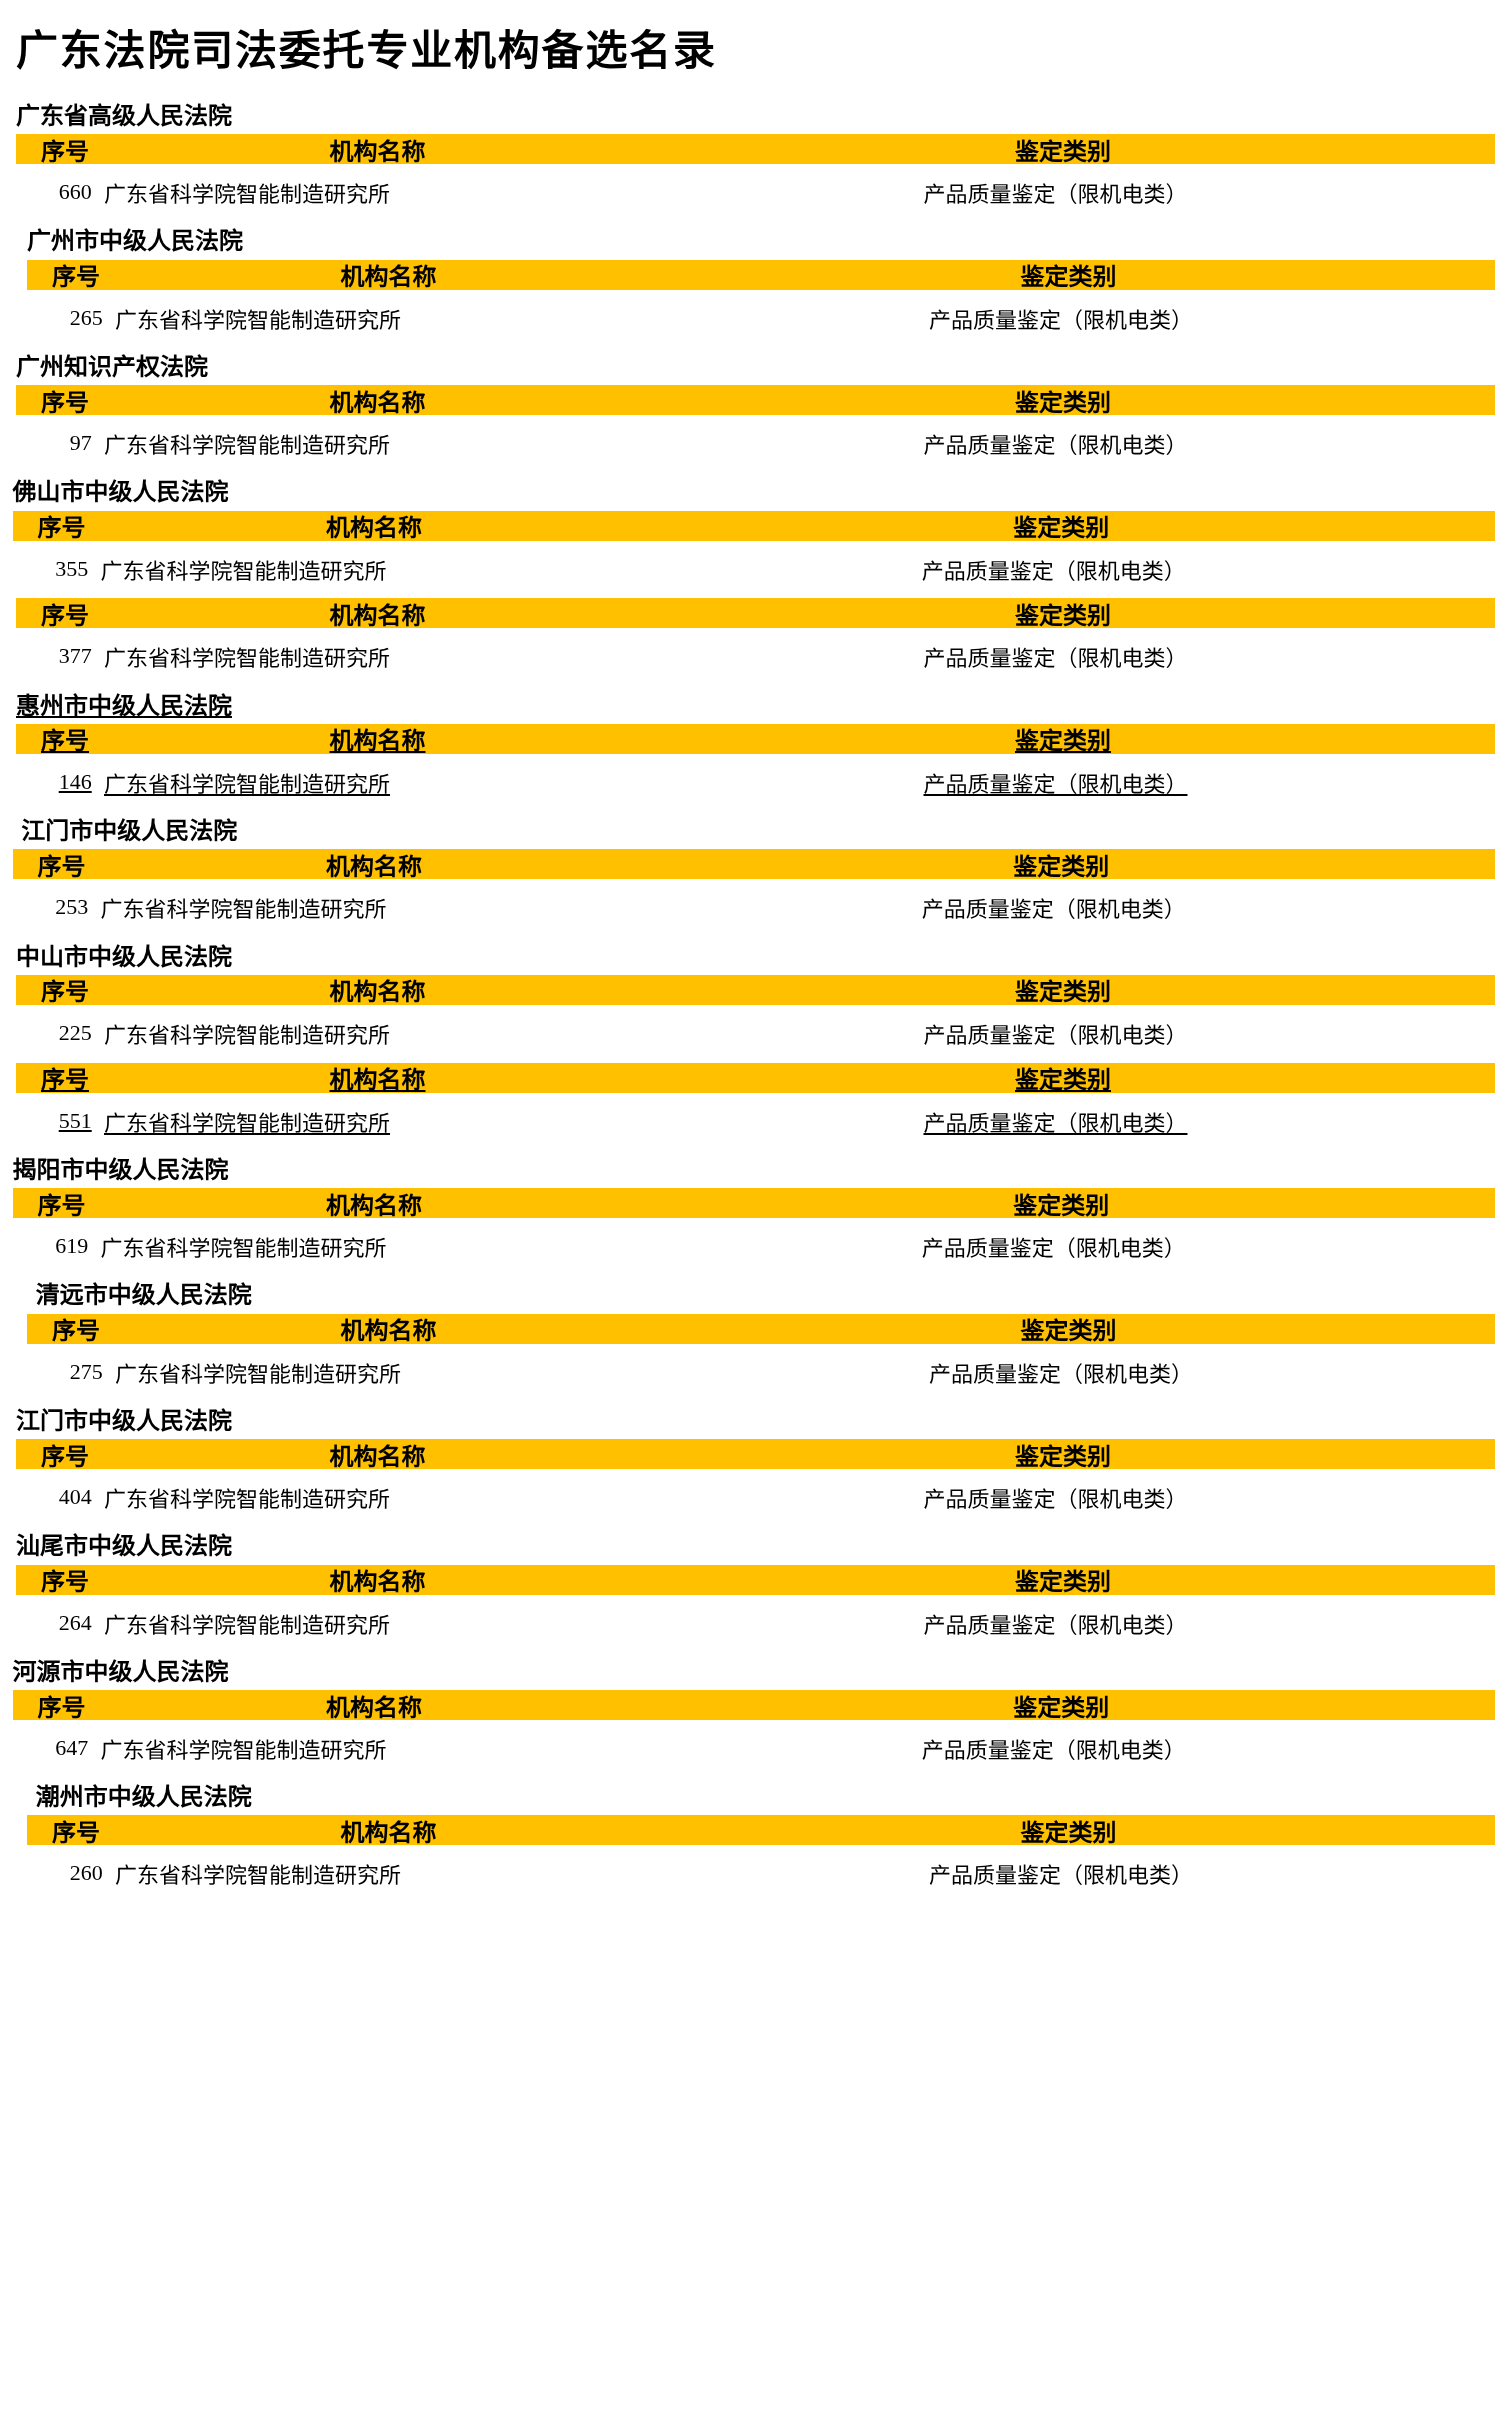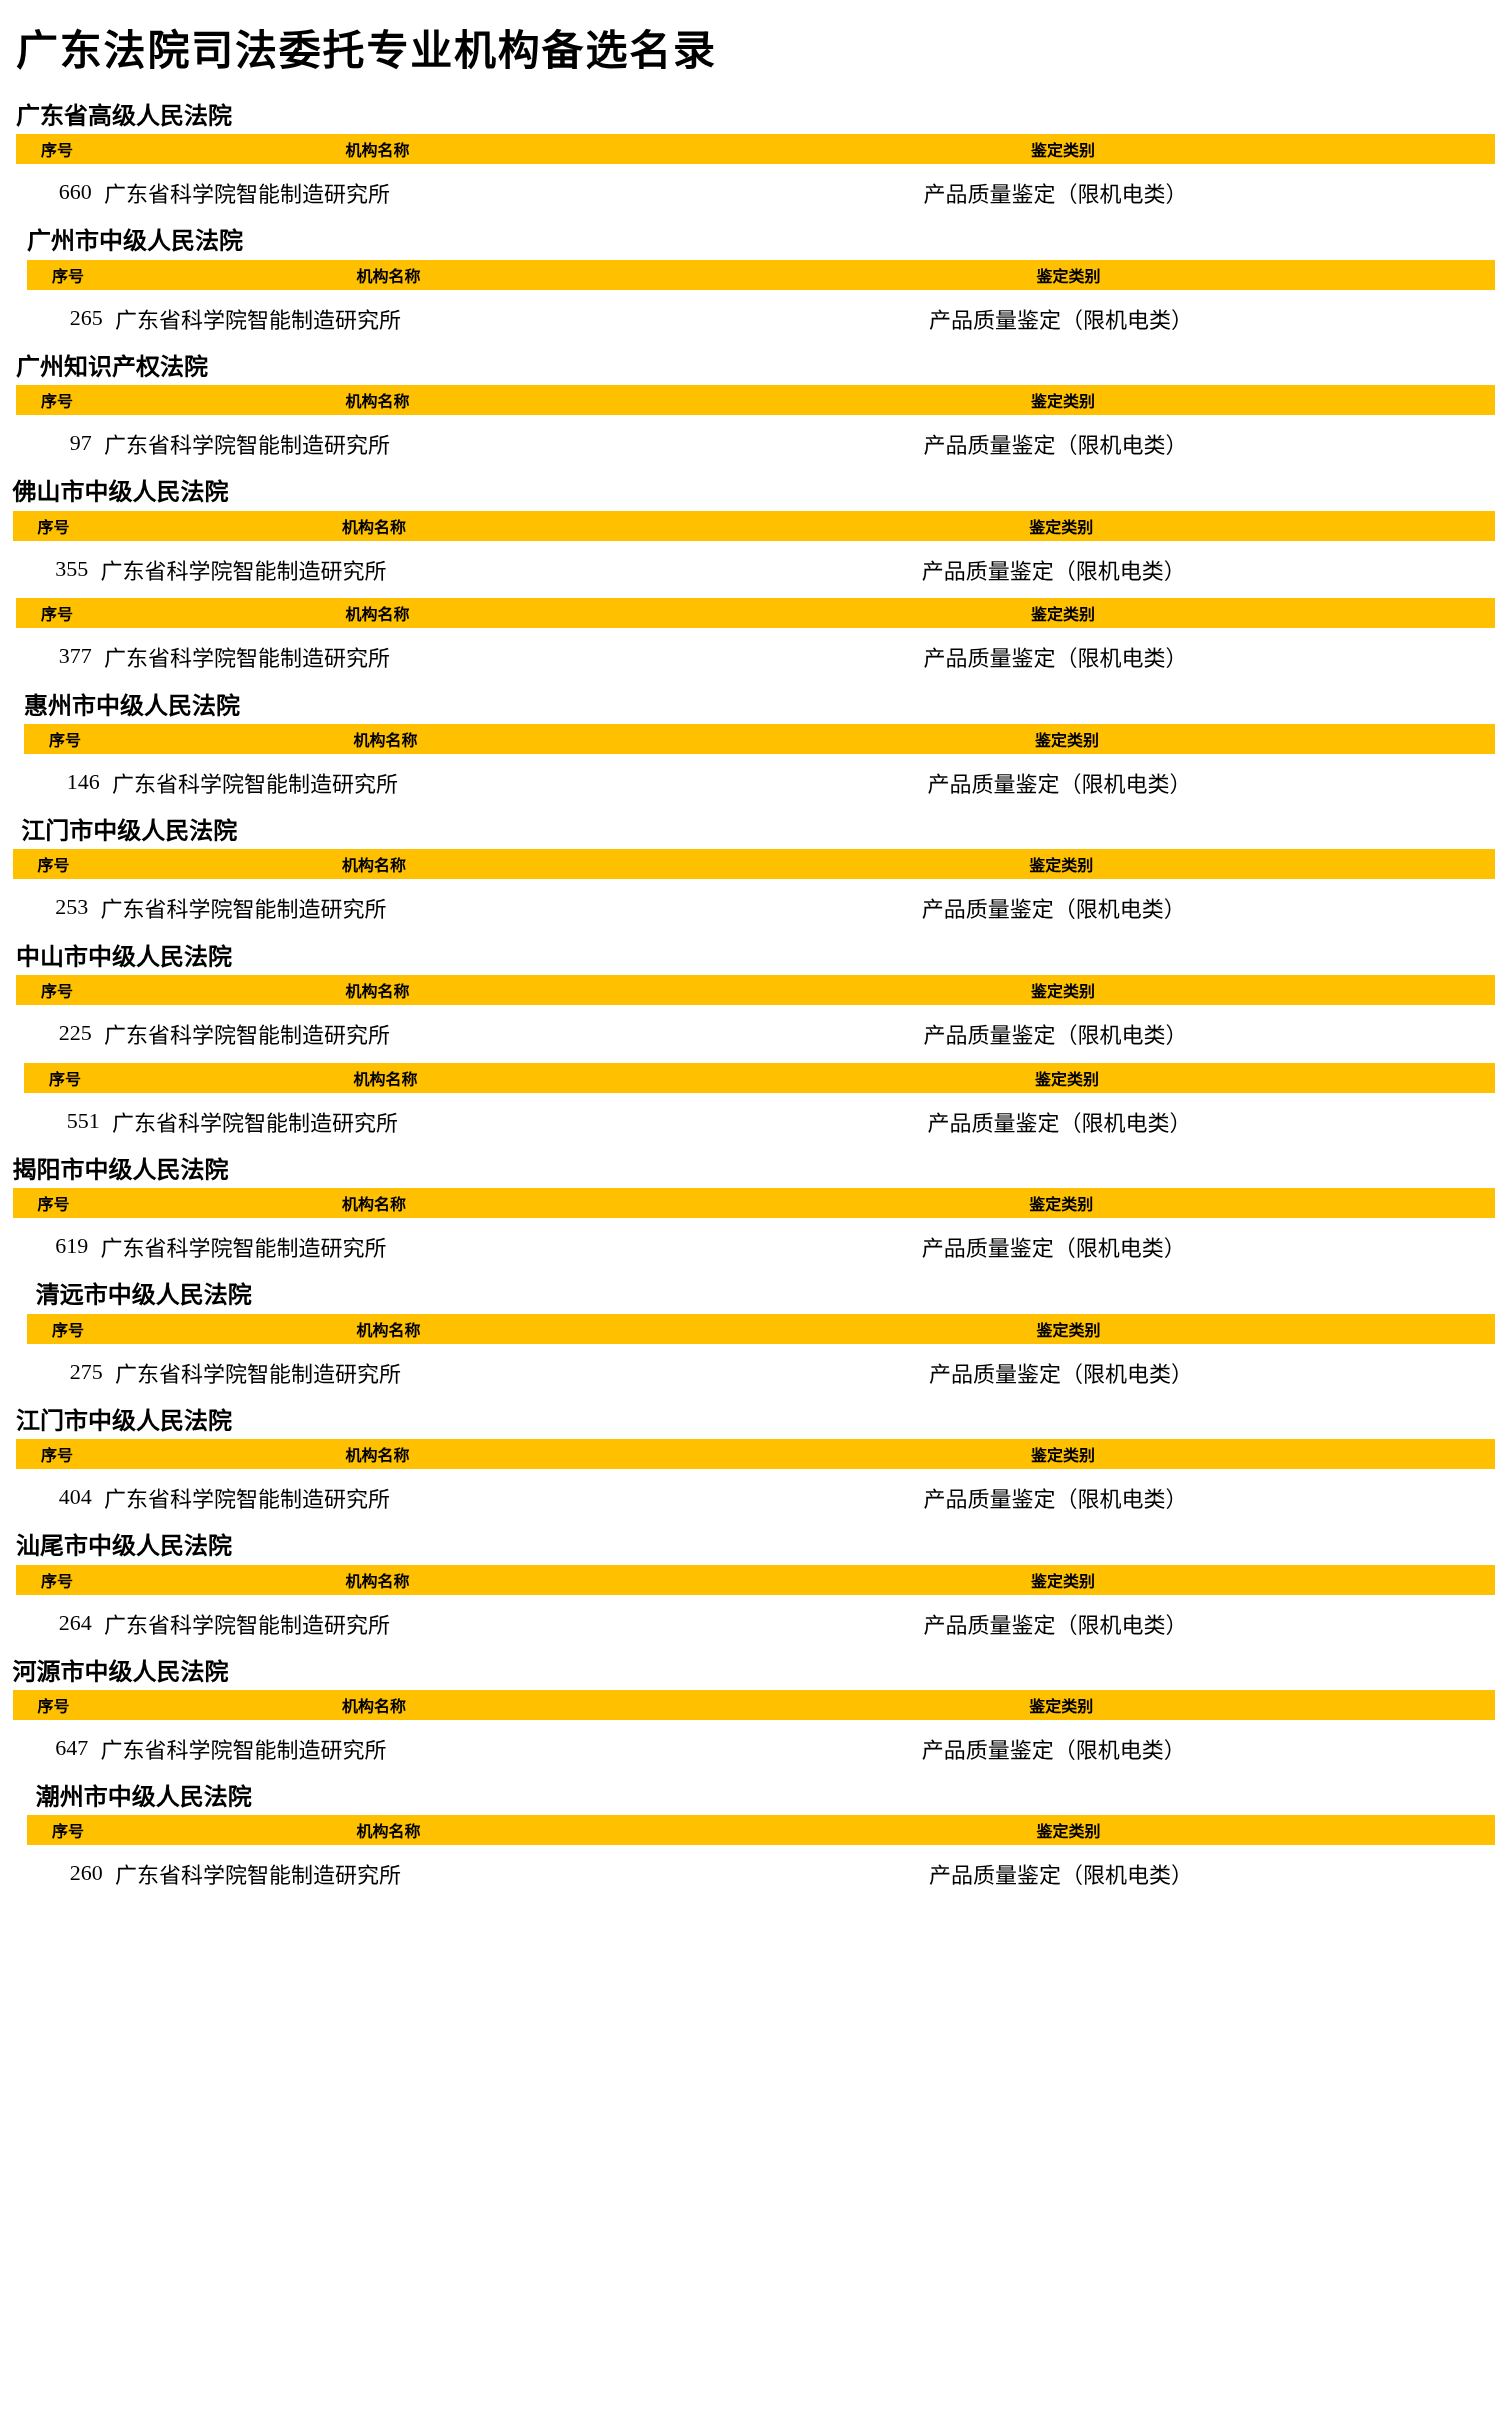--- a/index.html
+++ b/index.html
@@ -34,21 +34,21 @@
     line-height: 1.35;
     padding: 3.5px 0 1.8px 0;
     font-family: "Liberation Serif", "DejaVu Serif", serif;
   }
   .court-name.indent-1 { padding-left: 8.8px; }
   .header-row {
     background: #FFC000;
     display: flex;
     align-items: center;
     height: 30px;
-    font-size: 16px;
+    font-size: 24px;
     font-weight: bold;
     box-sizing: border-box;
   }
   .header-row .col-no {
     width: 88px;
     padding-left: 25px;
     box-sizing: border-box;
   }
   .header-row .col-name {
     width: 547px;
@@ -82,21 +82,21 @@
   .data-row .col-type {
     flex: 1;
     text-align: center;
     box-sizing: border-box;
     padding-right: 35px;
   }
   
   .jit-0 { margin-left: 0px; }
   .jit-1 { margin-left: 11px; }
   .jit-2 { margin-left: -3.5px; }
-  .jit-3 { margin-left: 8px; }
+  .jit-3 { margin-left: 0; text-decoration: underline; }
   .rel { position: relative; }
 </style>
 </head>
 <body>
 
 <div class="page">
   <h1 class="doc-title">广东法院司法委托专业机构备选名录</h1>
   <div id="blocks-container">
       <div class="court-block rel jit-0">
         <div class="court-name indent-0">广东省高级人民法院</div>

